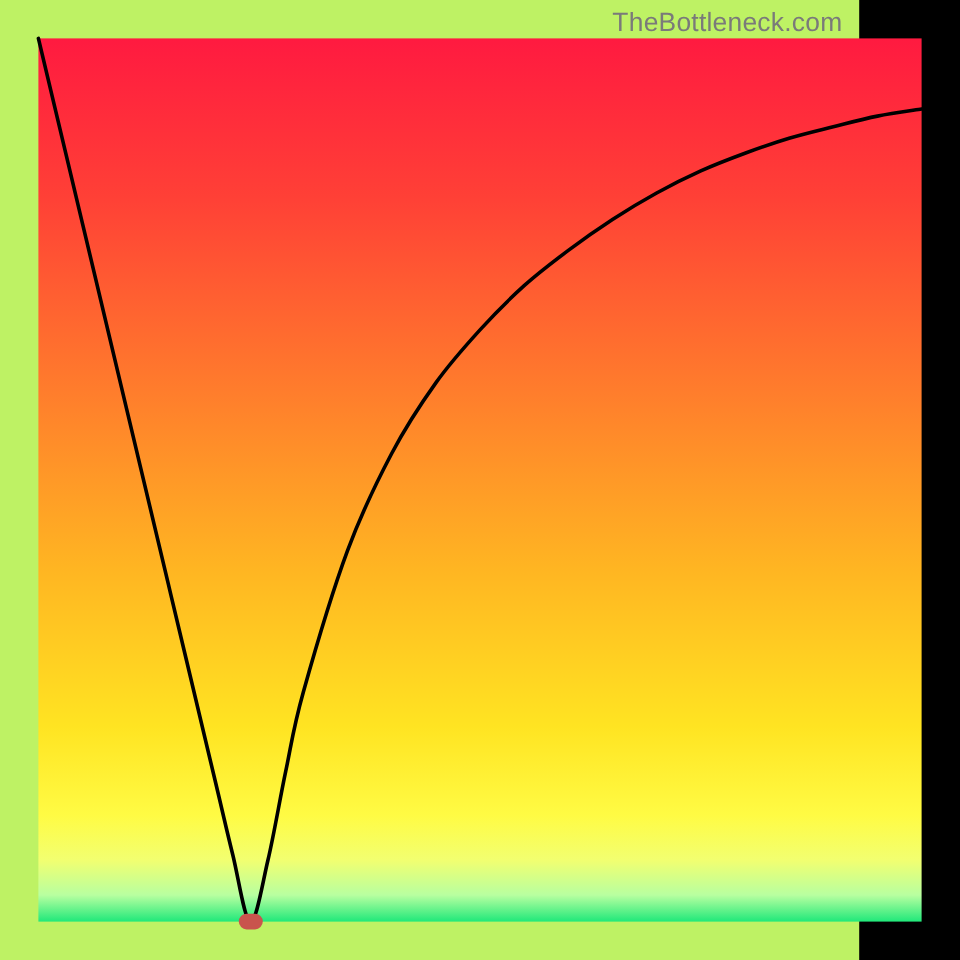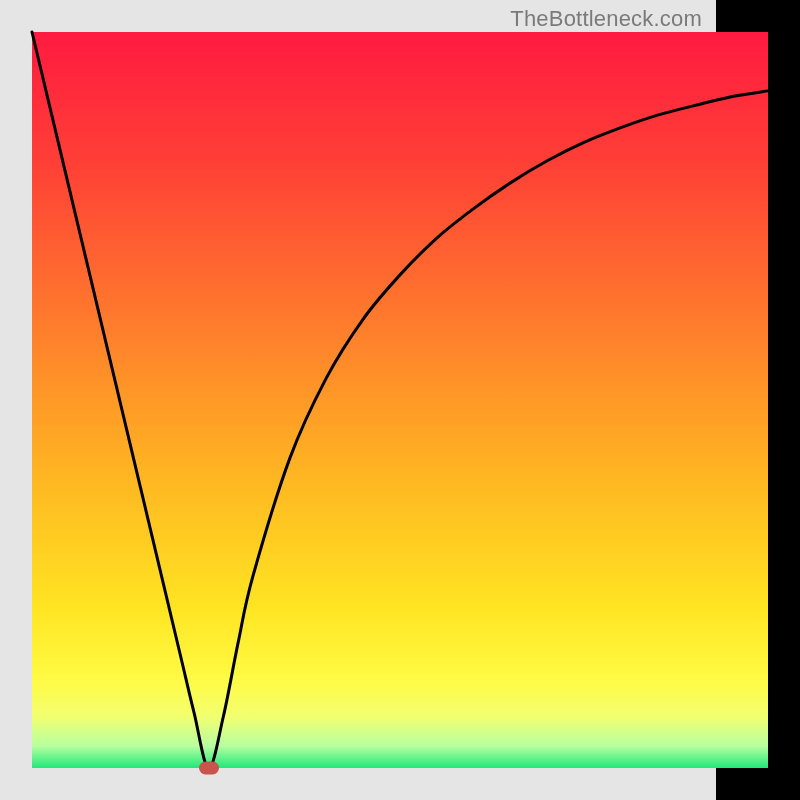--- a/index.html
+++ b/index.html
@@ -10,21 +10,21 @@
     background: #000;
     overflow: hidden;
     font-family: Arial, Helvetica, sans-serif;
   }
   .frame {
     position: absolute;
     left: 0;
     top: 0;
     width: 716px;
     height: 800px;
-    background: #e5e5e5;
+    background: #bef264;
   }
   .plot {
     position: absolute;
     left: 32px;
     top: 32px;
     width: 736px;
     height: 736px;
     background: linear-gradient(to bottom,
        var(--c0) 0%,
        var(--c1) 18%,

